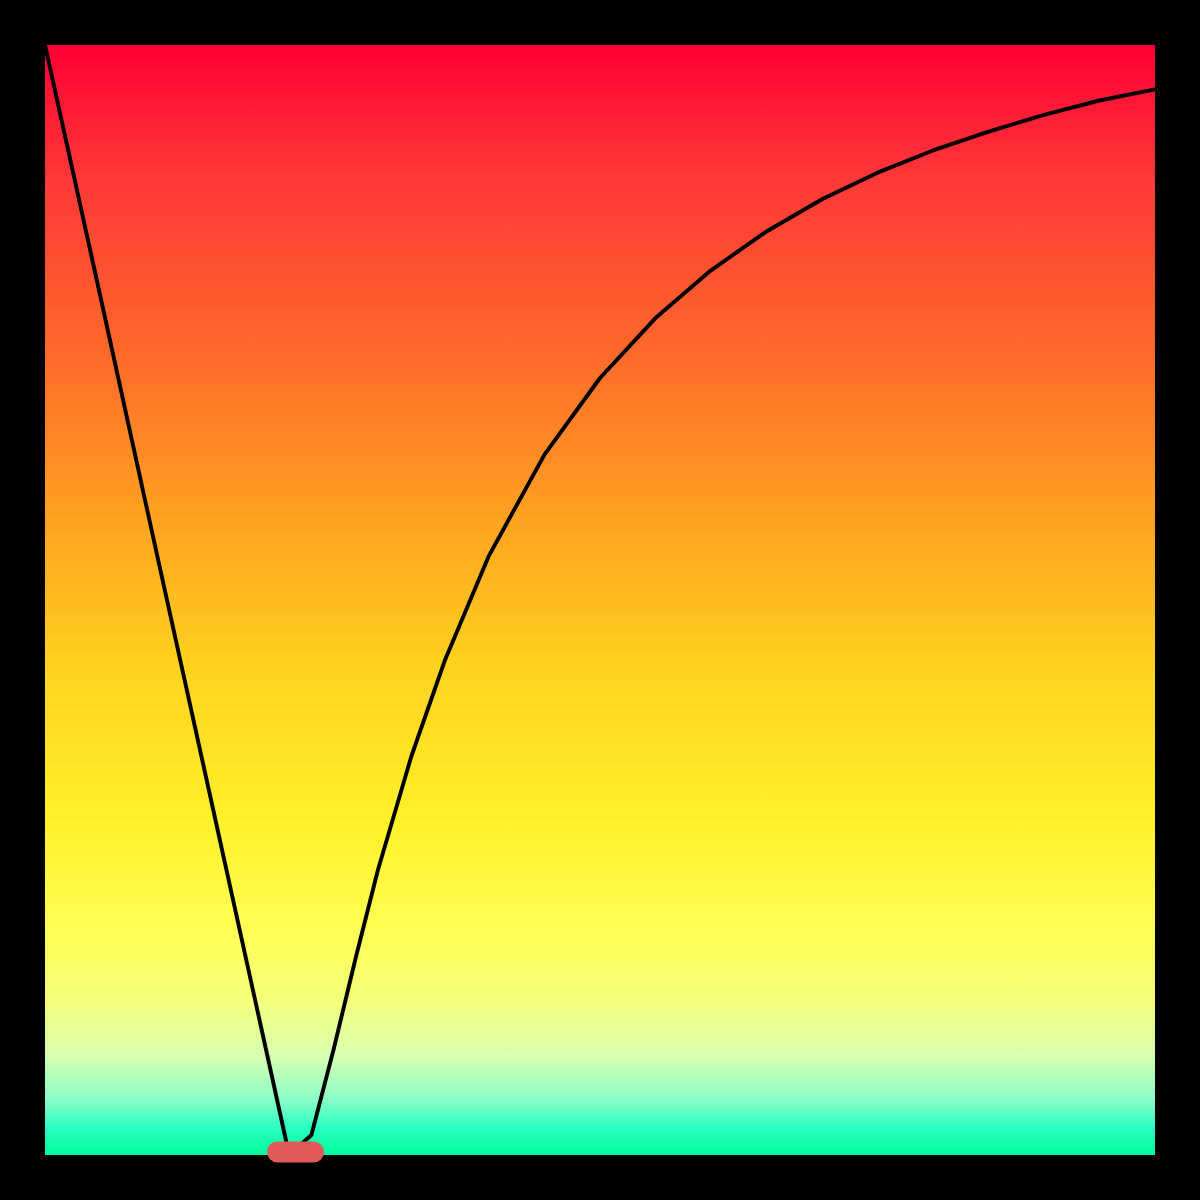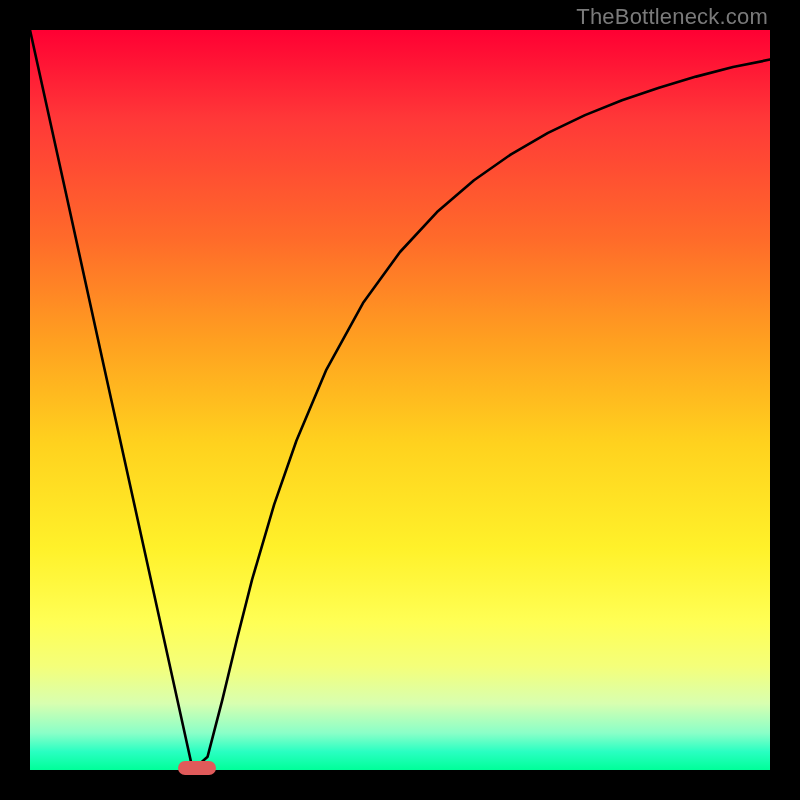--- a/index.html
+++ b/index.html
@@ -61,20 +61,19 @@
     top: 0;
     width: 740px;
     height: 740px;
     overflow: visible;
   }
 </style>
 </head>
 <body>
 
 <div class="frame">
-  <div class="watermark">TheBottleneck.com</div>
   <div class="plot-area">
     <svg class="curve" viewBox="0 0 740 740" preserveAspectRatio="none">
       <path id="curve-path" d="M0.00 0.00 L37.00 167.98 L74.00 336.70 L111.00 504.68 L148.00 672.66 L162.80 740.00 L177.60 726.68 L192.40 669.70 L207.20 608.28 L222.00 549.82 L244.20 474.34 L266.40 410.70 L296.00 340.40 L333.00 273.06 L370.00 222.00 L407.00 182.04 L444.00 150.22 L481.00 124.32 L518.00 102.86 L555.00 85.10 L592.00 70.30 L629.00 57.72 L666.00 46.62 L703.00 37.00 L740.00 29.60" fill="none" stroke="#000" stroke-width="2.6" stroke-linejoin="round" stroke-linecap="round"></path>
     </svg>
     <div class="marker" id="marker" style="left: 166.5px; top: 737.78px;"></div>
   </div>
 </div>
 
 </body></html>

